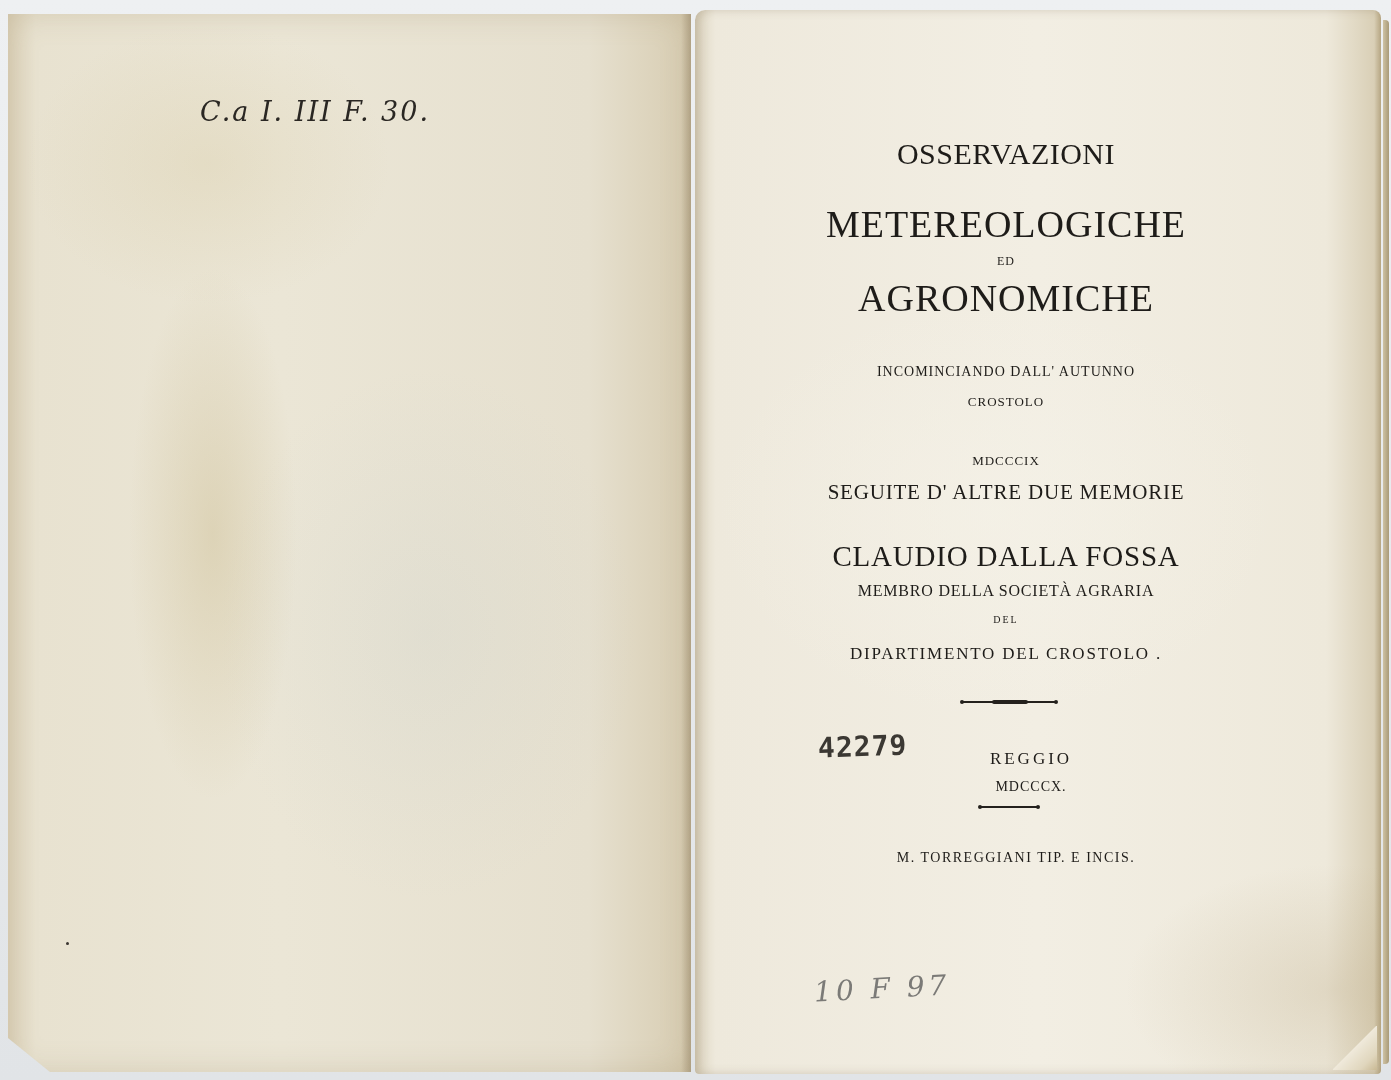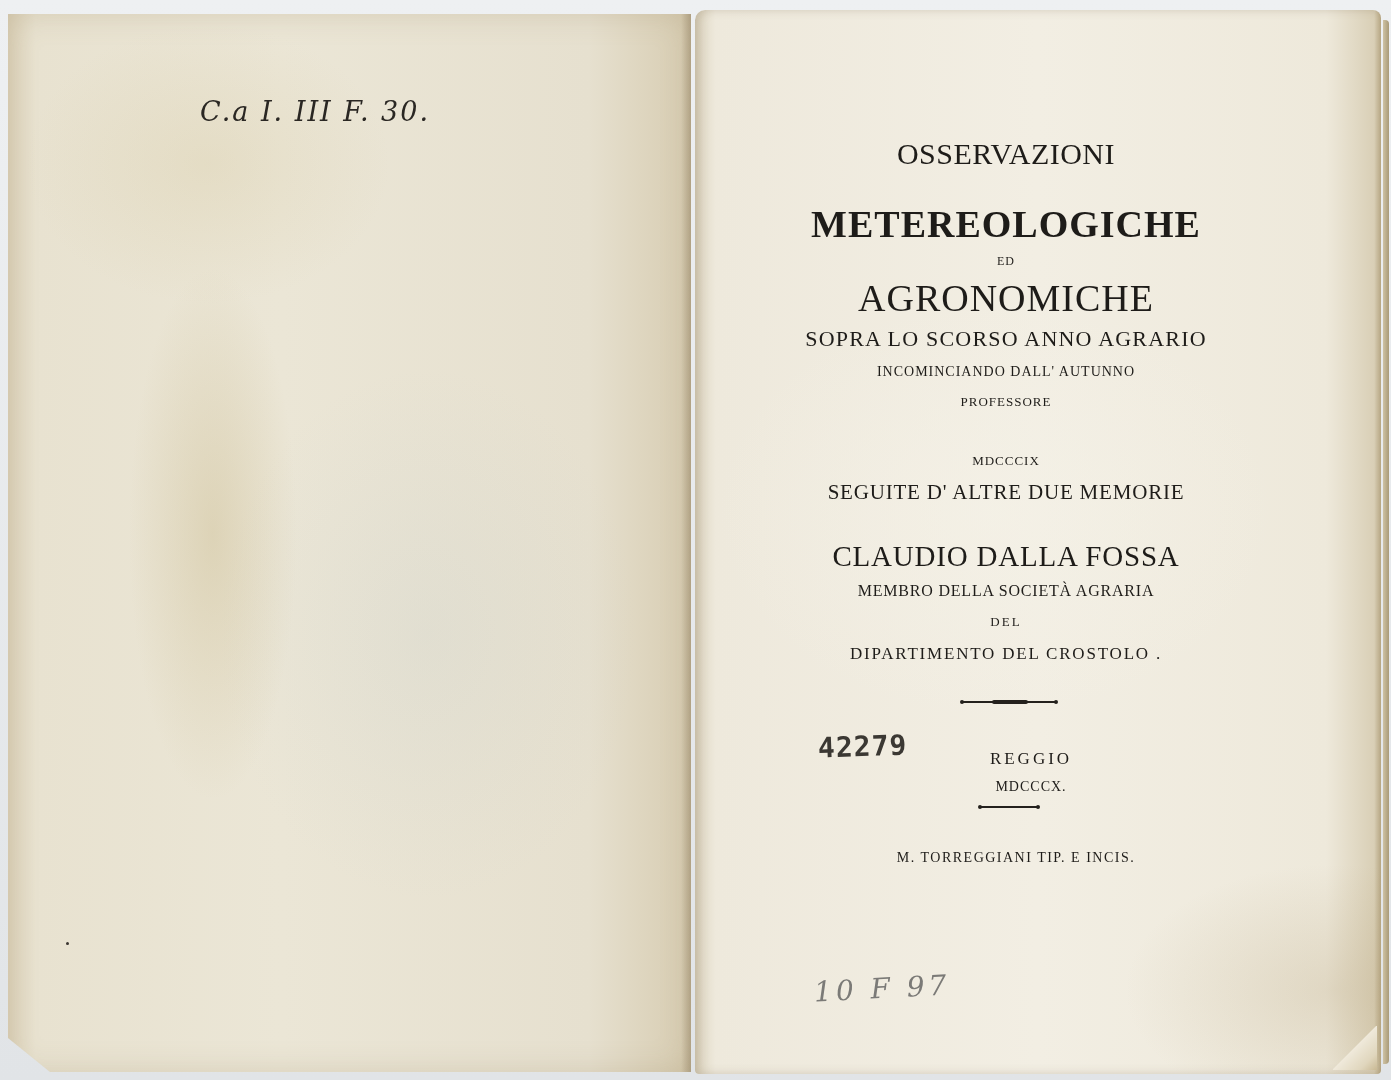--- a/index.html
+++ b/index.html
@@ -115,33 +115,33 @@
     .line {
       position: absolute;
       left: 0;
       right: 0;
       text-align: center;
       font-family: "Liberation Serif", "DejaVu Serif", serif;
       color: #1e1c19;
       white-space: nowrap;
     }
     .l-osservazioni { top: 137px; font-size: 30px; letter-spacing: 0.5px; }
-    .l-metereologiche { top: 202px; font-size: 38px; letter-spacing: 1px; font-weight: bold; }
+    .l-metereologiche { top: 202px; font-size: 38px; letter-spacing: 1px; }
     .l-ed { top: 254px; font-size: 12px; letter-spacing: 1px; }
     .l-agronomiche { top: 276px; font-size: 38px; letter-spacing: 1px; }
     .l-sopra { top: 326px; font-size: 22px; letter-spacing: 1.2px; }
     .l-incominciando { top: 364px; font-size: 14px; letter-spacing: 1px; }
     .l-mdcccviii { top: 394px; font-size: 13px; letter-spacing: 1px; }
     .l-atutto { top: 424px; font-size: 13px; letter-spacing: 1.5px; }
     .l-mdcccix { top: 453px; font-size: 13px; letter-spacing: 1px; text-align: center; }
     .l-seguite { top: 480px; font-size: 21px; letter-spacing: 0.8px; }
     .l-del-professore { top: 515px; font-size: 13px; letter-spacing: 3px; }
     .l-claudio { top: 540px; font-size: 29px; letter-spacing: 0.8px; }
     .l-membro { top: 582px; font-size: 16px; letter-spacing: 0.8px; }
-    .l-del { top: 614px; font-size: 13px; letter-spacing: 2px; }
+    .l-del { top: 614px; font-size: 10px; letter-spacing: 2px; }
     .l-dipartimento { top: 644px; font-size: 17px; letter-spacing: 1.8px; }
     .l-reggio { top: 749px; font-size: 17px; letter-spacing: 3px; left: 50px; }
     .l-mdcccx { top: 779px; font-size: 14px; letter-spacing: 1px; left: 50px; }
     .l-torreggiani { top: 832px; font-size: 14px; letter-spacing: 1.5px; left: 20px; margin-top: 18px; }
     .rule {
       position: absolute;
       height: 2px;
       background: #24211d;
       border-radius: 2px;
     }
@@ -195,23 +195,22 @@
 
   <div class="page-right">
     <div class="curled-corner"></div>
   </div>
 
   <div class="title-block">
     <div class="line l-osservazioni">OSSERVAZIONI</div>
     <div class="line l-metereologiche">METEREOLOGICHE</div>
     <div class="line l-ed">ED</div>
     <div class="line l-agronomiche">AGRONOMICHE</div>
-    <div class="line l-sopra">SOPRA LO SCORSO ANNO AGRARIO</div>
     <div class="line l-incominciando">INCOMINCIANDO DALL' AUTUNNO</div>
-    <div class="line l-mdcccviii">PROFESSORE</div>
+    <div class="line l-mdcccviii">CROSTOLO</div>
     <div class="line l-mdcccix">MDCCCIX</div>
     <div class="line l-seguite">SEGUITE D' ALTRE DUE MEMORIE</div>
     <div class="line l-claudio">CLAUDIO DALLA FOSSA</div>
     <div class="line l-membro">MEMBRO DELLA SOCIETÀ AGRARIA</div>
     <div class="line l-del">DEL</div>
     <div class="line l-reggio">REGGIO</div>
 
     <div class="line l-dipartimento">DIPARTIMENTO  DEL  CROSTOLO .</div>
     <div class="line l-mdcccx">MDCCCX.</div>
     <div class="line l-torreggiani">M. TORREGGIANI  TIP.  E  INCIS.</div>

